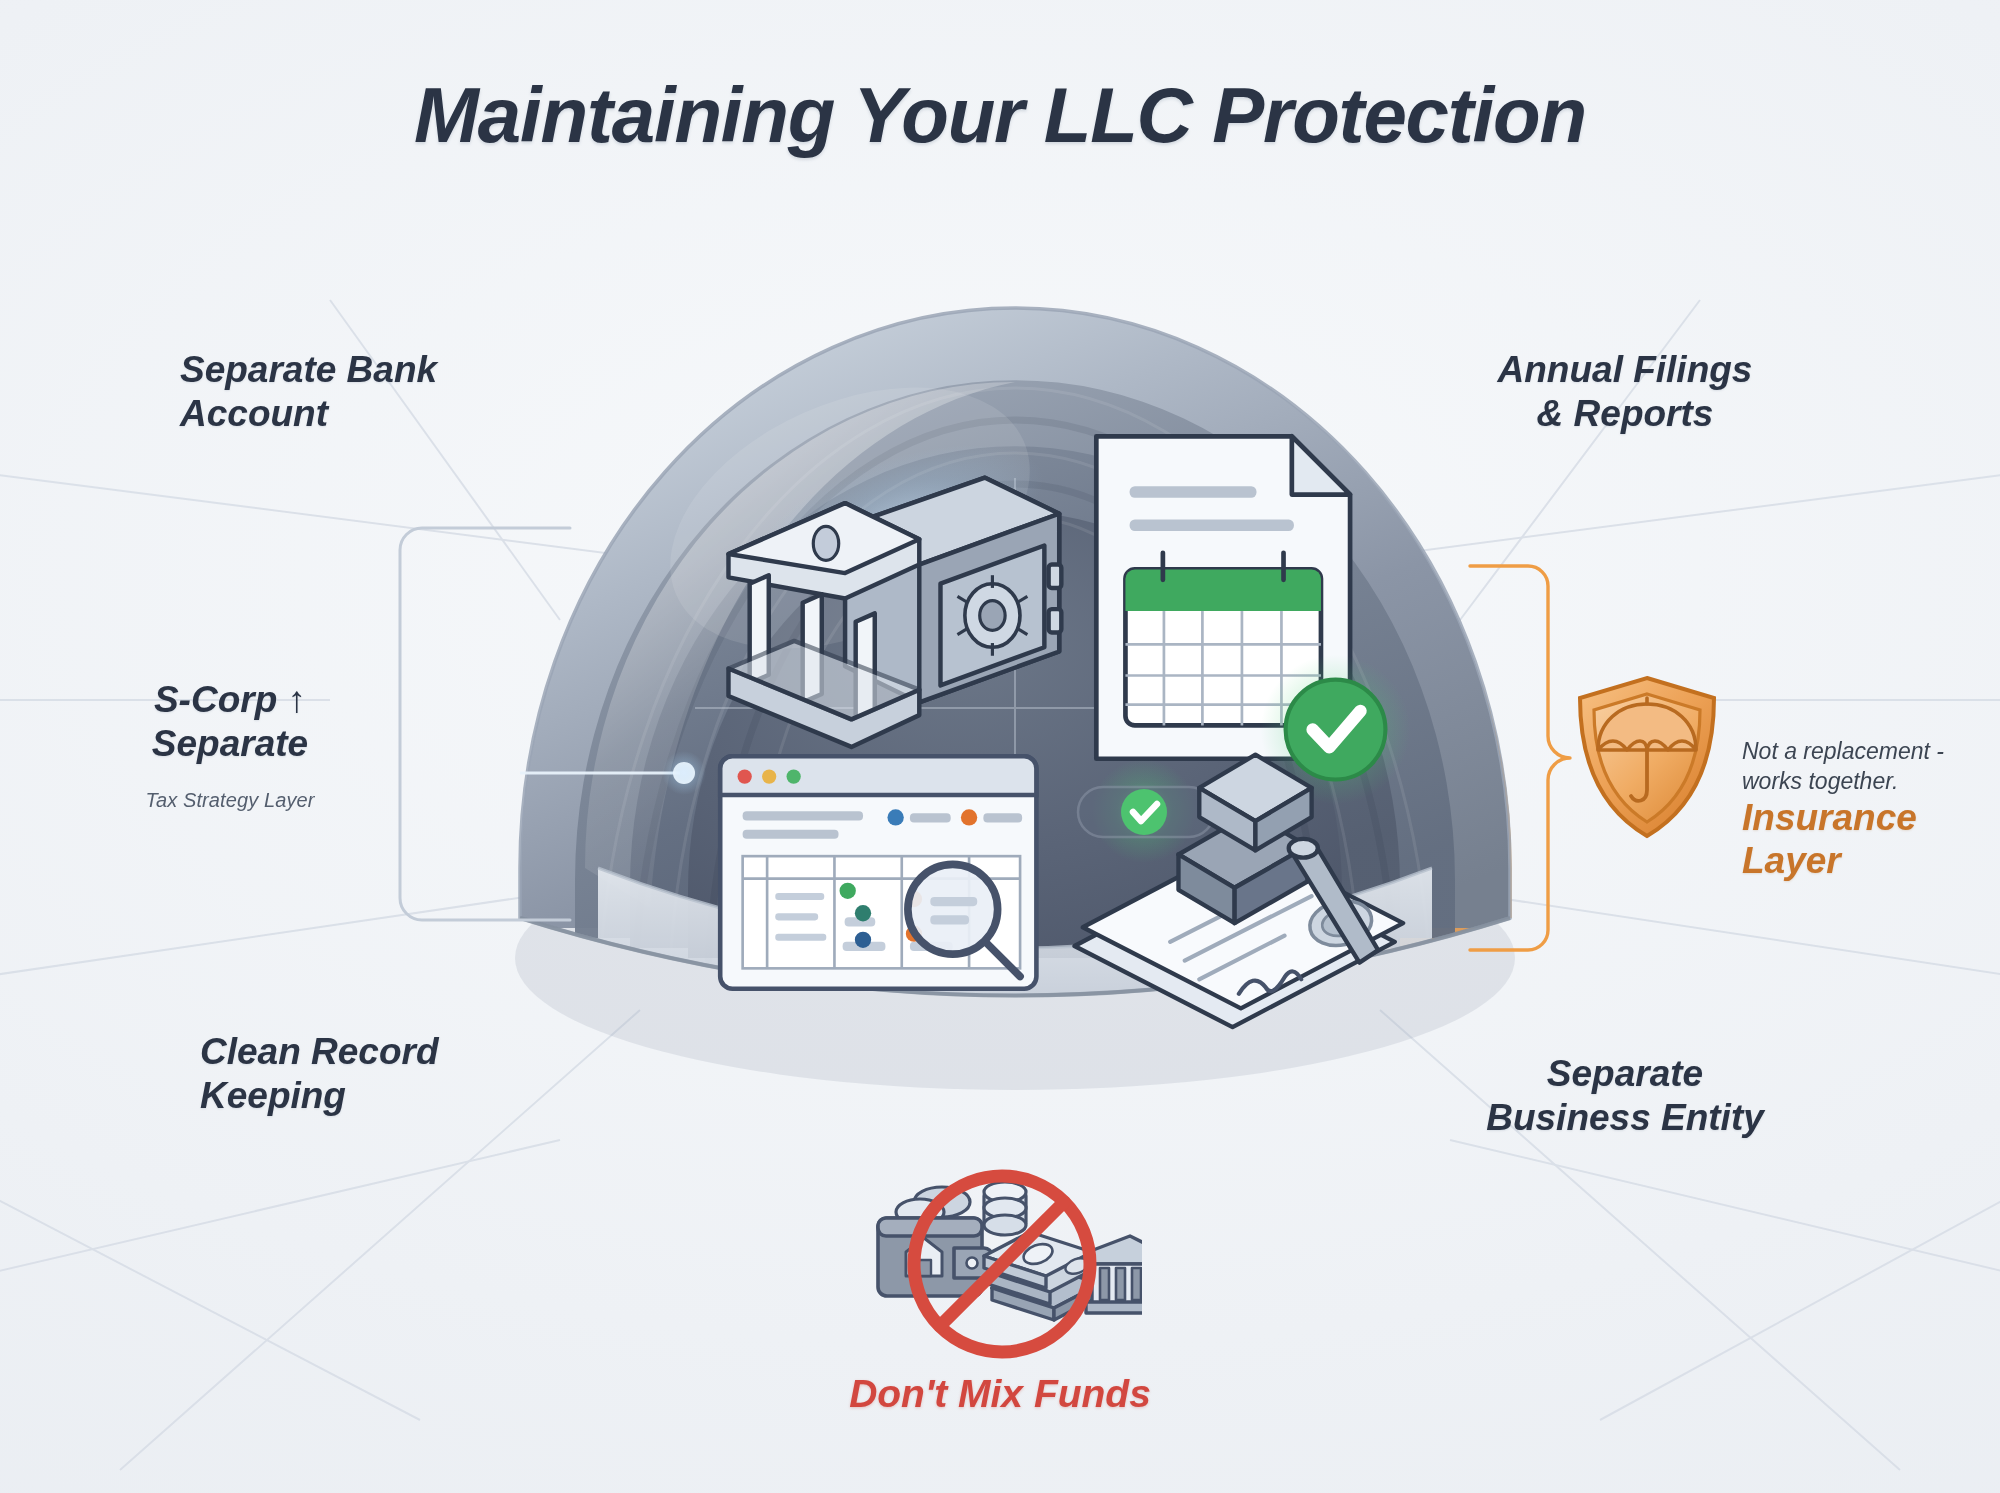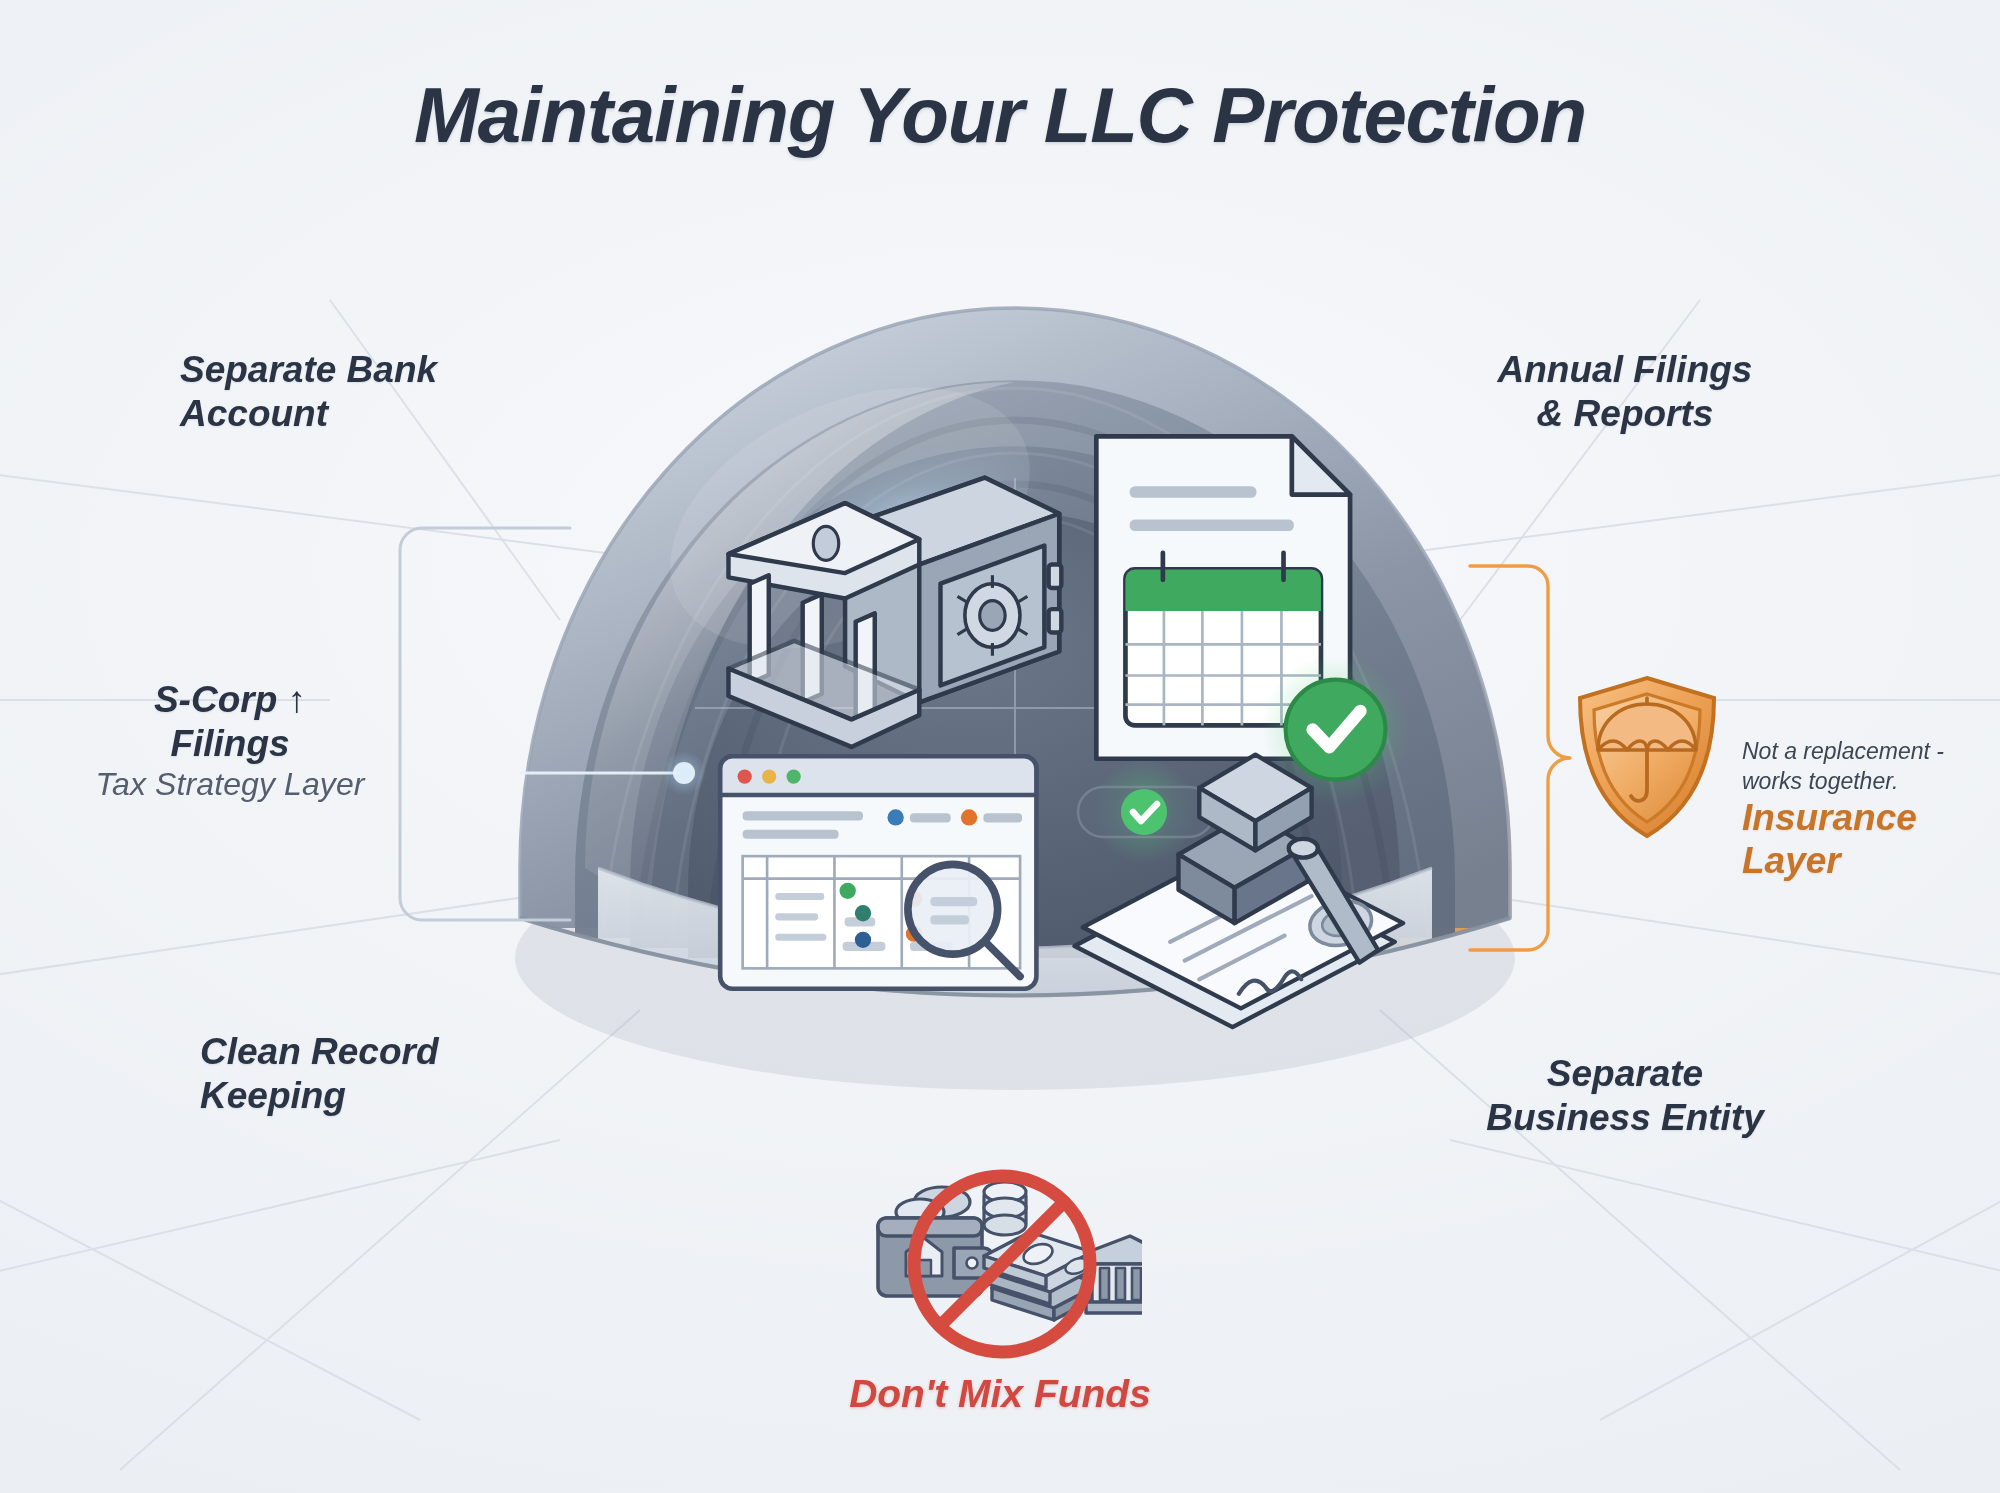--- a/index.html
+++ b/index.html
@@ -76,22 +76,22 @@
   }
   #scorp-title {
     font-size: 37px;
     font-weight: 700;
     color: #2b3445;
     line-height: 1.18;
     white-space: pre-line;
     text-shadow: 0 1px 2px rgba(130,145,165,0.22);
   }
   #scorp-sub {
-    margin-top: 1px;
-    font-size: 32px;
+    margin-top: 24px;
+    font-size: 20px;
     font-weight: 400;
     color: #545e6e;
     letter-spacing: 0.1px;
   }
 
   #insurance-block {
     position: absolute;
     left: 1742px;
     top: 708px;
     width: 250px;
@@ -427,21 +427,21 @@
 Account</div>
   <div class="label l" id="label-filings">Annual Filings
 &amp; Reports</div>
   <div class="label r" id="label-records">Clean Record
 Keeping</div>
   <div class="label l" id="label-entity">Separate
 Business Entity</div>
 
   <div id="scorp-block">
     <div id="scorp-title">S-Corp ↑
-Filings</div>
+Separate</div>
     <div id="scorp-sub">Tax Strategy Layer</div>
   </div>
 
   <div id="shield-icon-wrap">
     <svg viewBox="0 0 150 170" width="150" height="170">
       <defs>
         <linearGradient id="shieldG" x1="0" y1="0" x2="0.85" y2="1">
           <stop offset="0%" stop-color="#f7c184"></stop>
           <stop offset="48%" stop-color="#eda257"></stop>
           <stop offset="100%" stop-color="#d9812f"></stop>

